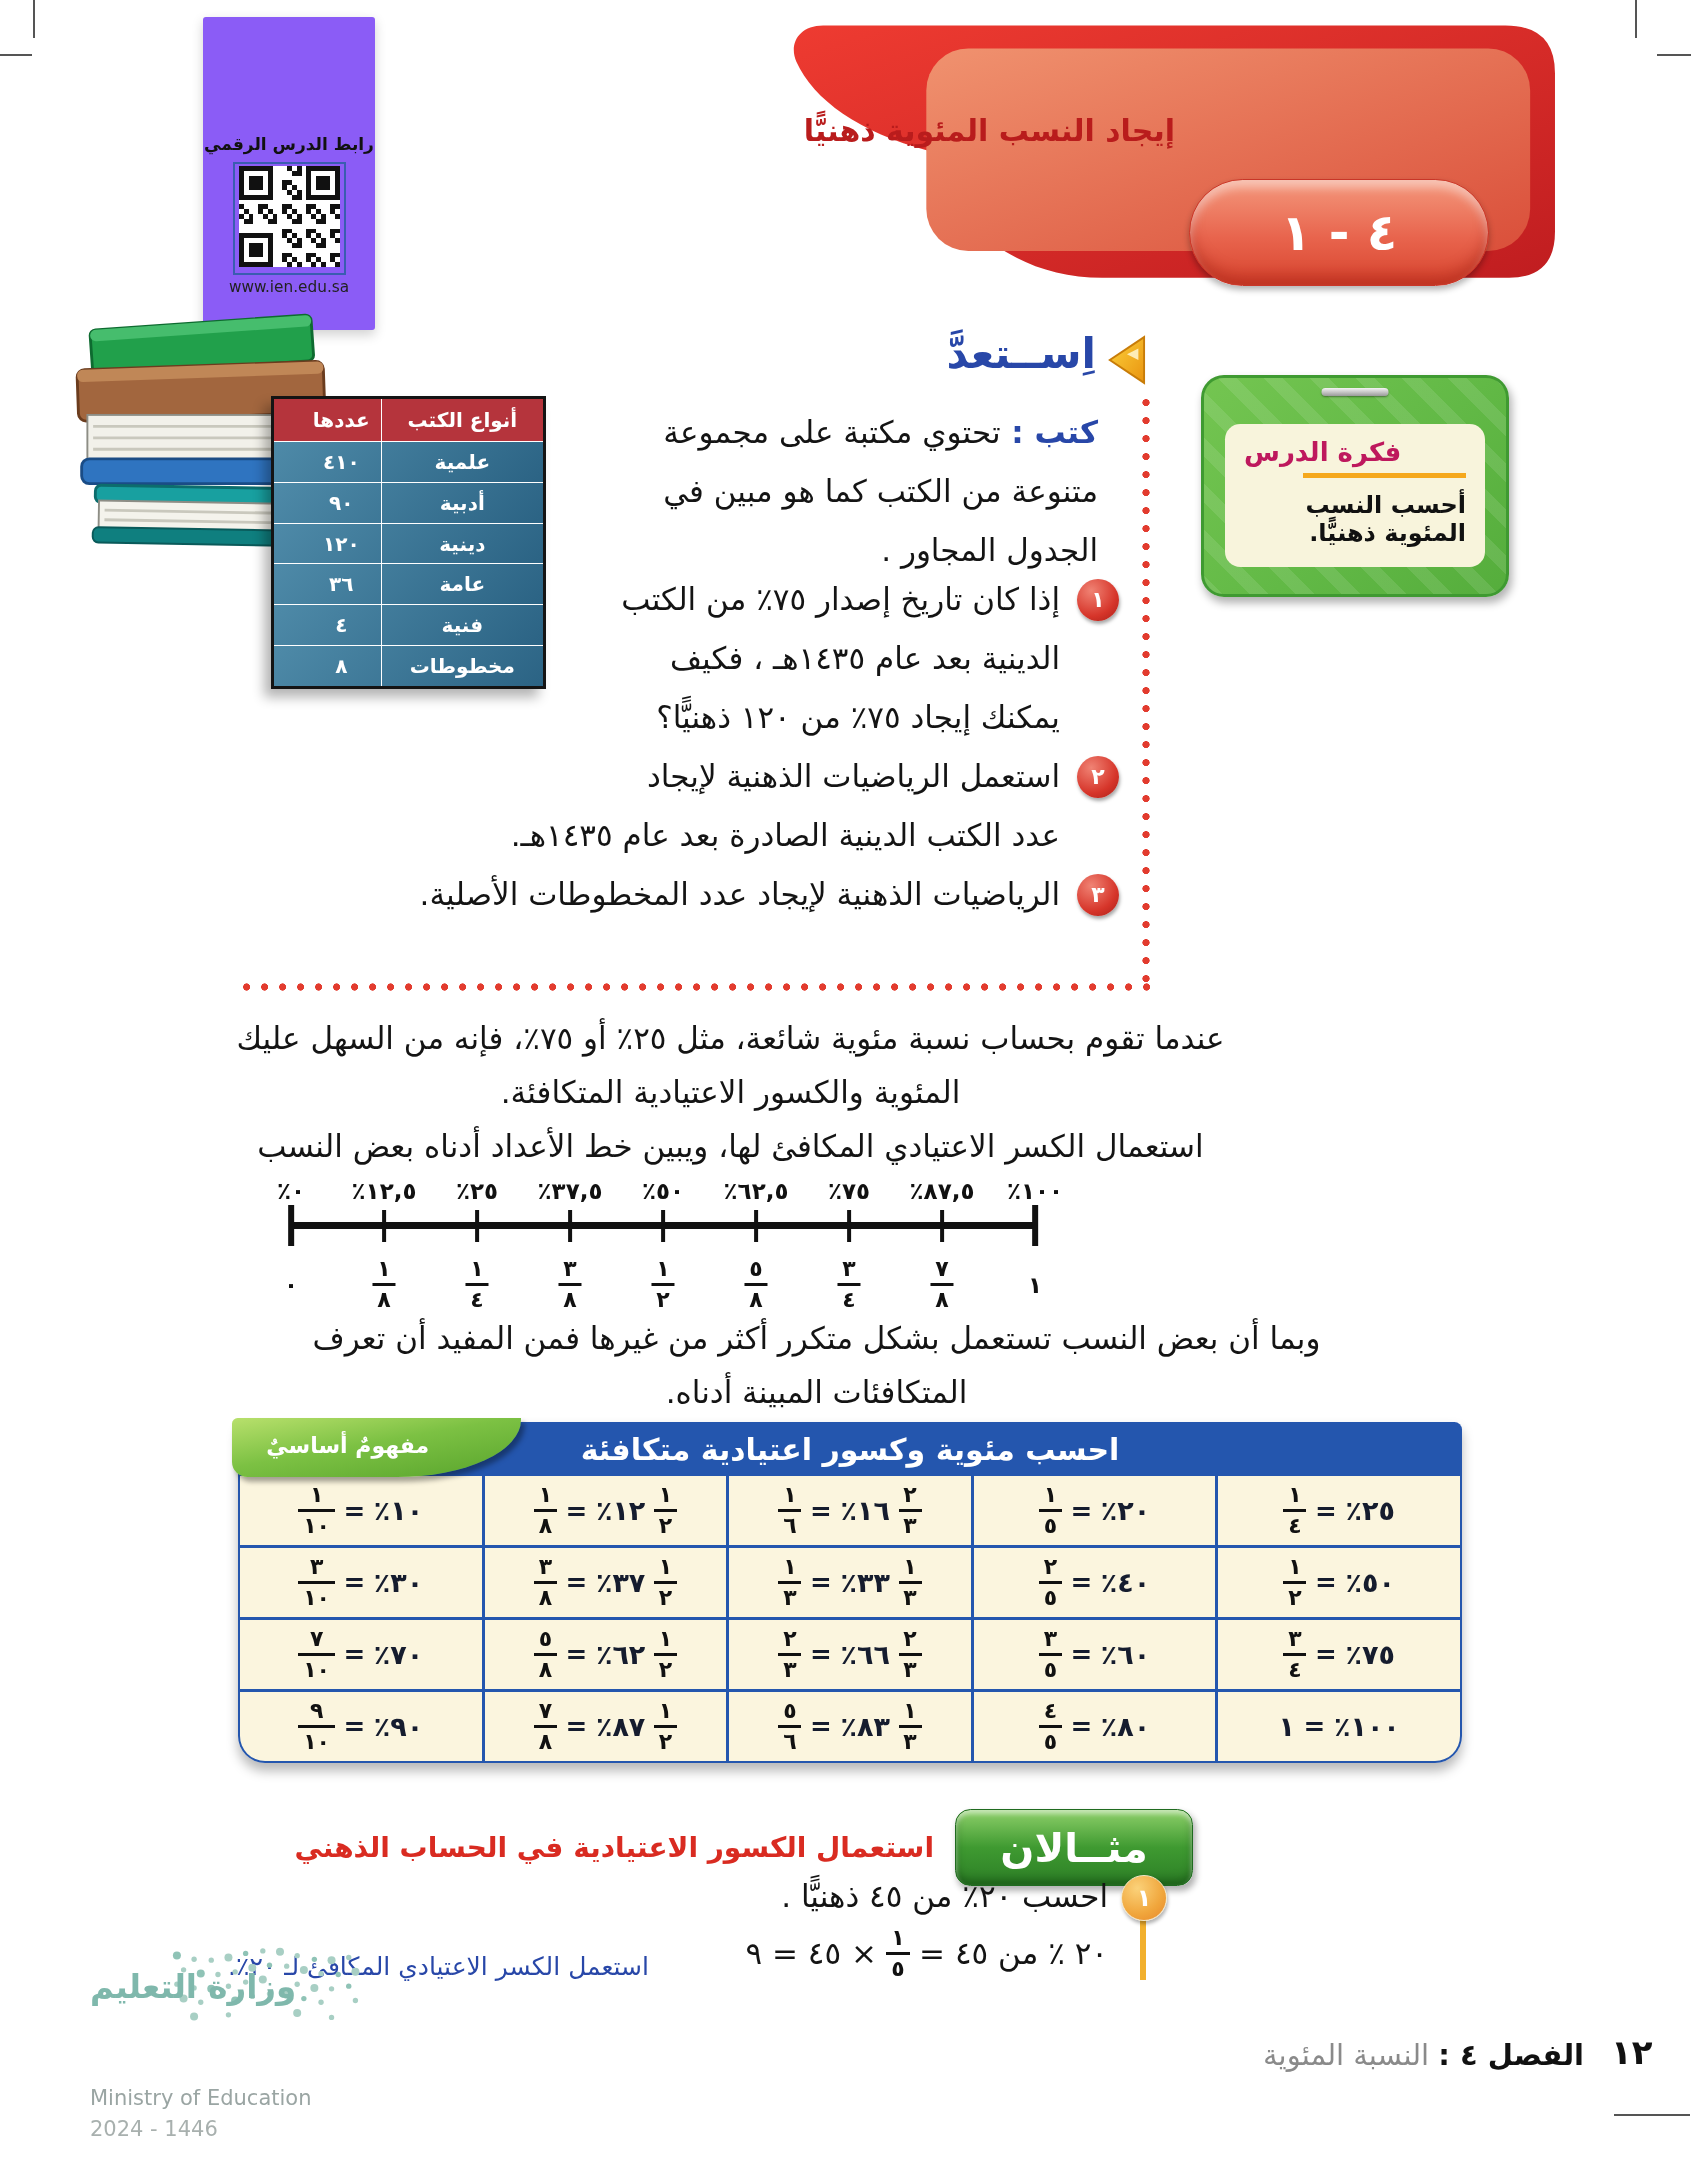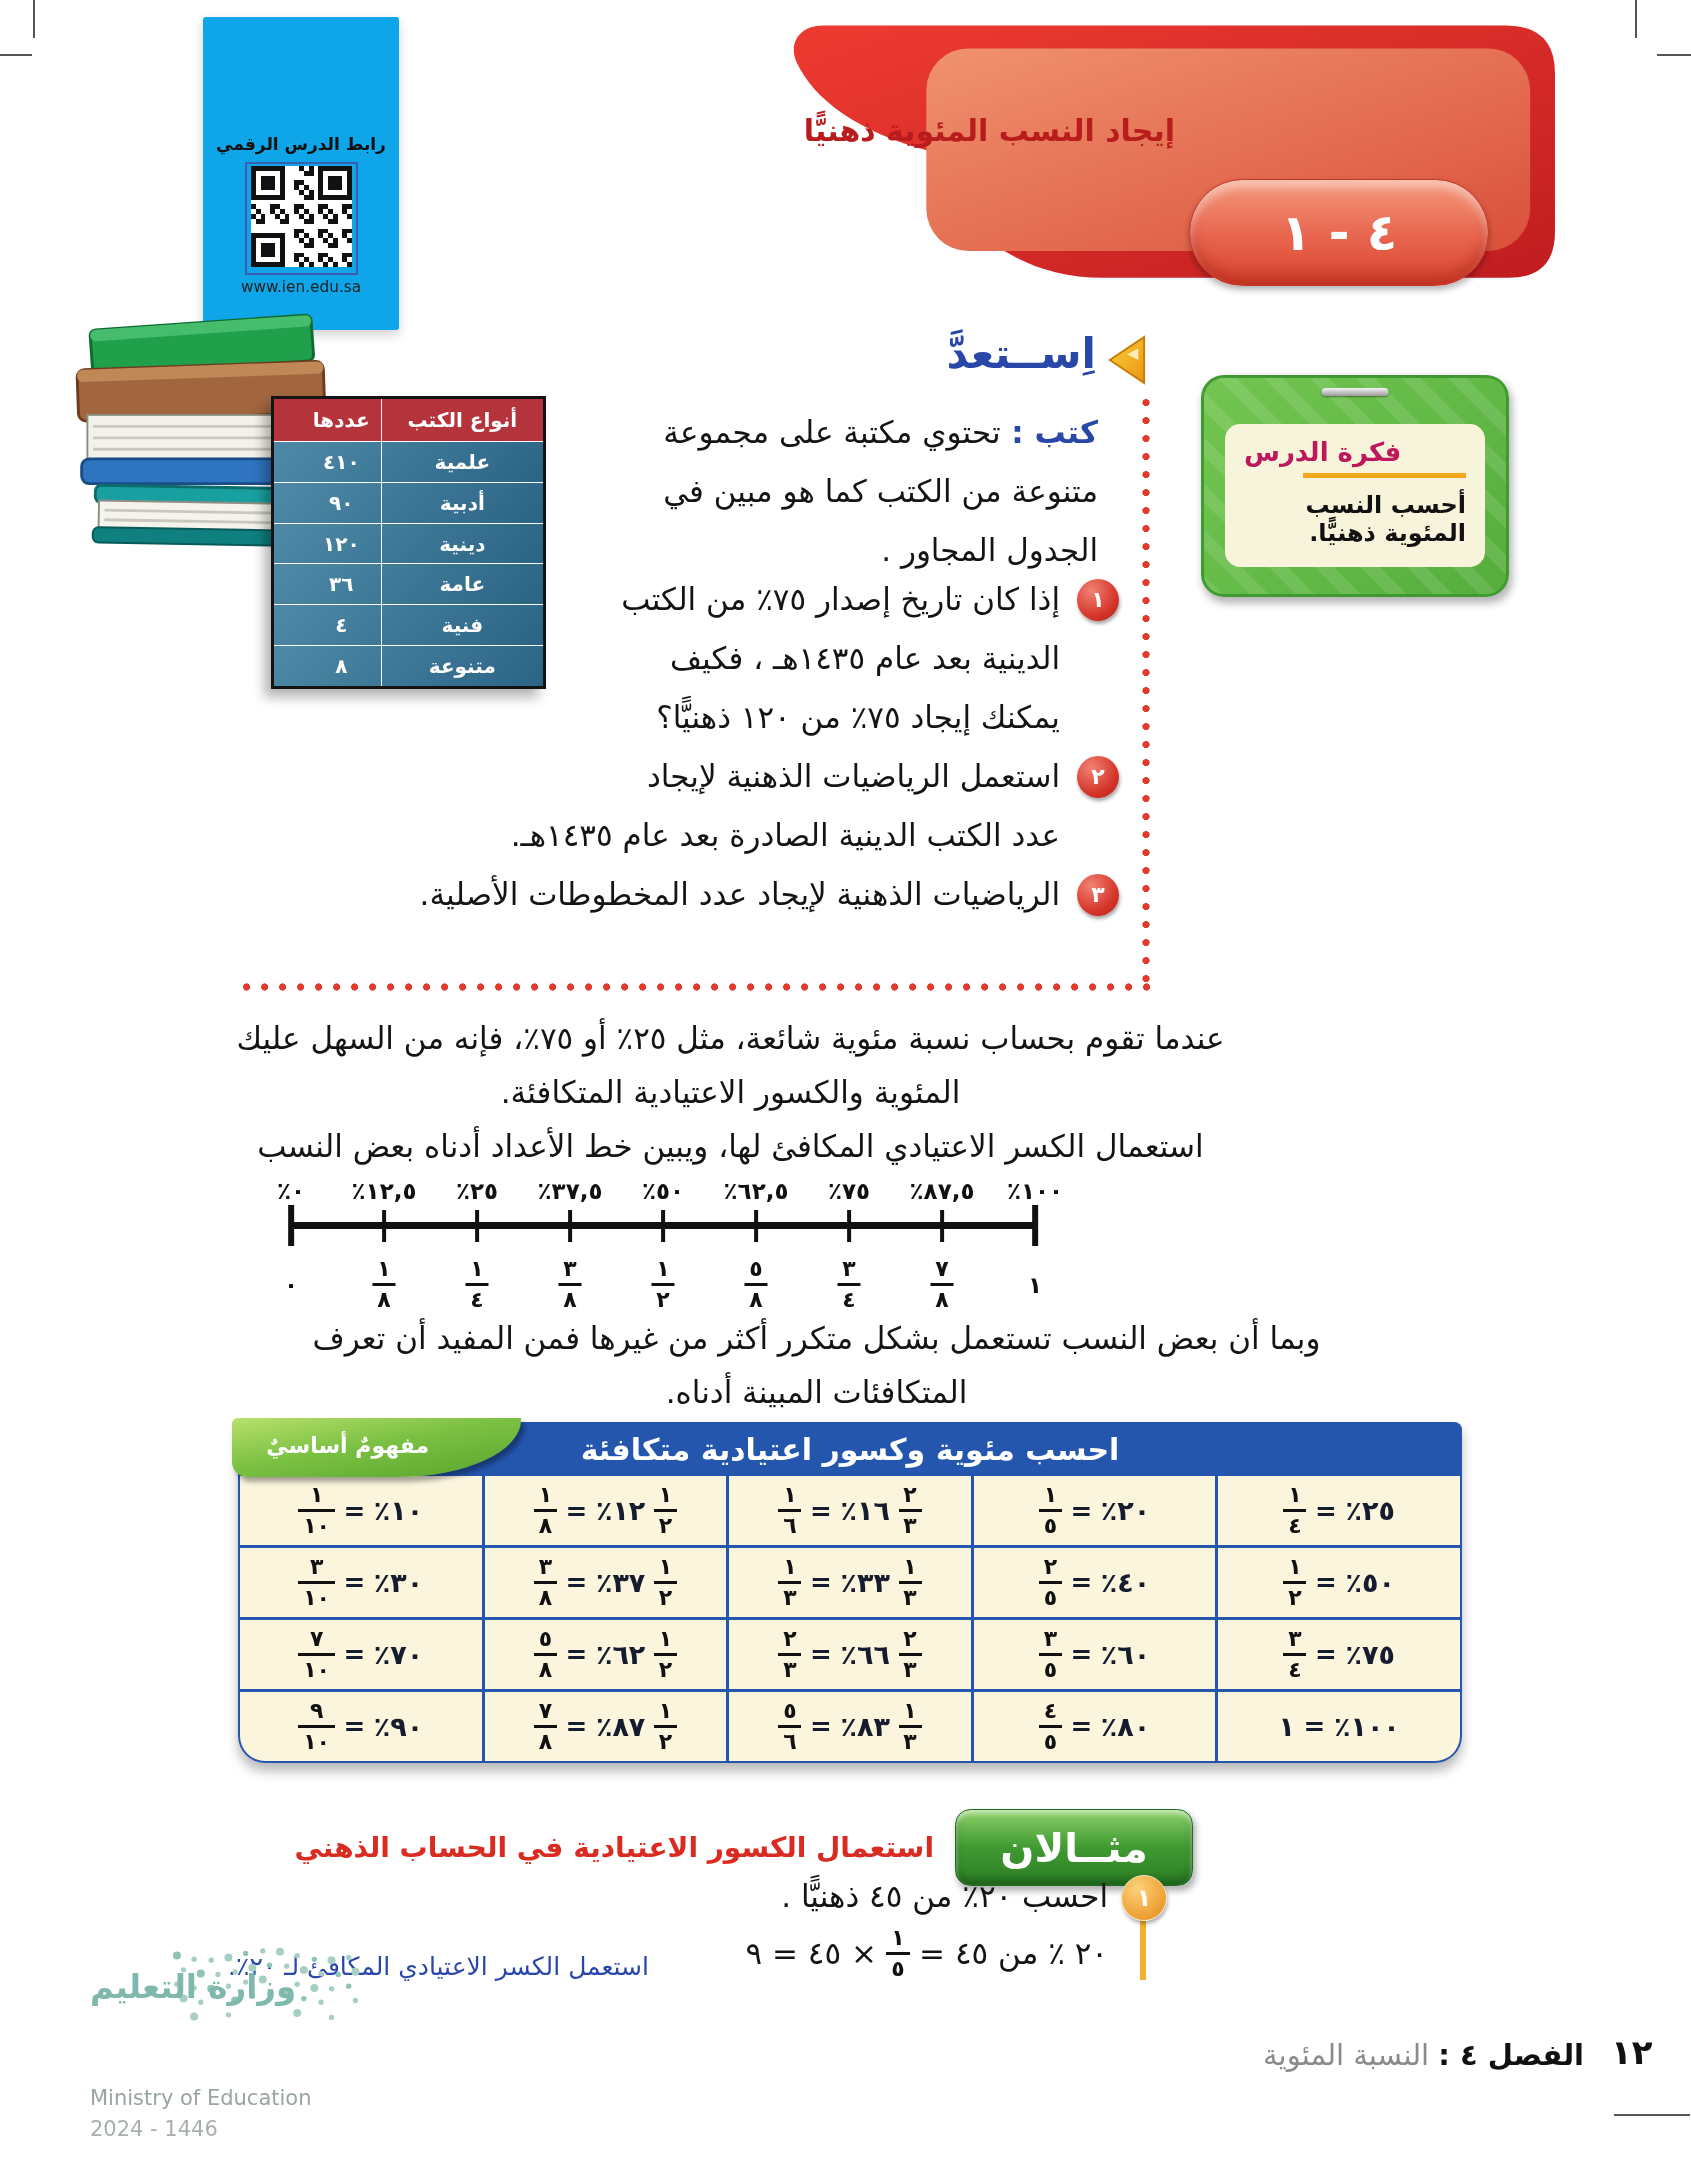--- a/index.html
+++ b/index.html
@@ -3,21 +3,21 @@
 <meta charset="utf-8">
 <style>
   html,body{margin:0;padding:0;background:#fff;}
   body{font-family:"DejaVu Sans",sans-serif;}
   .page{position:relative;width:1692px;height:2181px;background:#fff;overflow:hidden;direction:rtl;}
 
   
   .mark{position:absolute;background:#555;}
 
   
-  .qr-card{position:absolute;left:204px;top:17px;width:196px;height:313px;background:#0ea5e9;
+  .qr-card{position:absolute;left:204px;top:17px;width:172px;height:313px;background:#8b5cf6;
     box-shadow:0 4.8px 11.5px rgba(0,0,0,.18);border-radius:2.9px;text-align:center;}
   .qr-title{margin-top:117px;font-size:17px;font-weight:bold;color:#111;}
   .qr-box{width:113px;height:113px;margin:7.6px auto 3.8px;border:2.9px solid #3a5db0;padding:2.9px;box-sizing:border-box;}
   .qr-url{font-size:15.3px;color:#222;direction:ltr;}
 
   
   .banner-svg{position:absolute;left:784px;top:14.3px;width:793px;height:279px;}
   .lesson-pill{position:absolute;left:1190px;top:179px;width:298px;height:105px;border-radius:54px;
     background:linear-gradient(180deg,#f4987c 0%,#e8644d 55%,#d9452f 100%);
     border:1.9px solid #c93527;
@@ -339,21 +339,21 @@
         <div class="bt-row">
           <div class="bt-c1">٣٦</div>
           <div class="bt-c2">عامة</div>
         </div>
         <div class="bt-row">
           <div class="bt-c1">٤</div>
           <div class="bt-c2">فنية</div>
         </div>
         <div class="bt-row">
           <div class="bt-c1">٨</div>
-          <div class="bt-c2">متنوعة</div>
+          <div class="bt-c2">مخطوطات</div>
         </div>
       </div>
   </div>
 
   <div class="questions" id="questions">
       <div class="q">
         <div class="q-badge">١</div>
         <div class="q-line">إذا كان تاريخ إصدار ٧٥٪ من الكتب</div>
         <div class="q-line">الدينية بعد عام ١٤٣٥هـ ، فكيف</div>
         <div class="q-line">يمكنك إيجاد ٧٥٪ من ١٢٠ ذهنيًّا؟</div>

